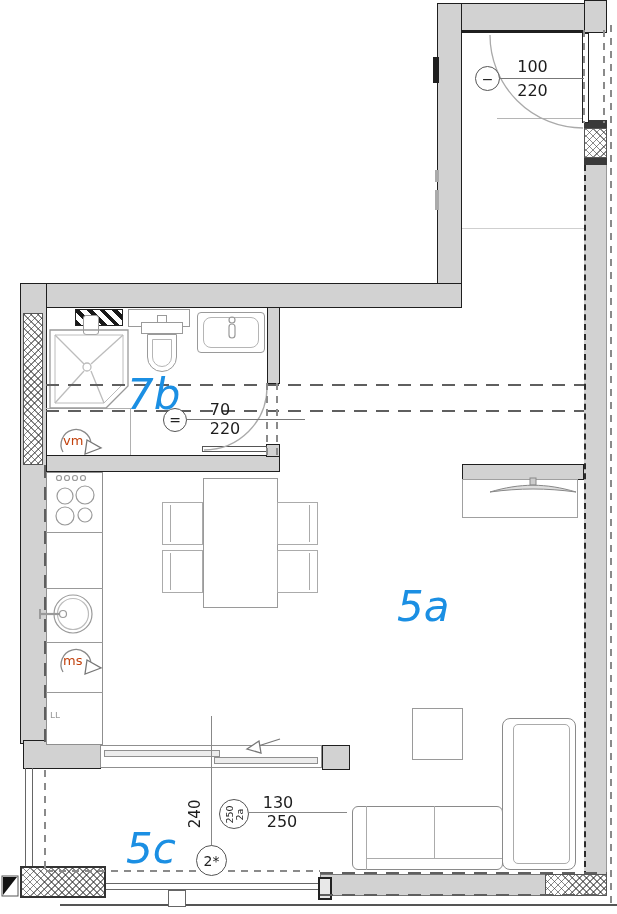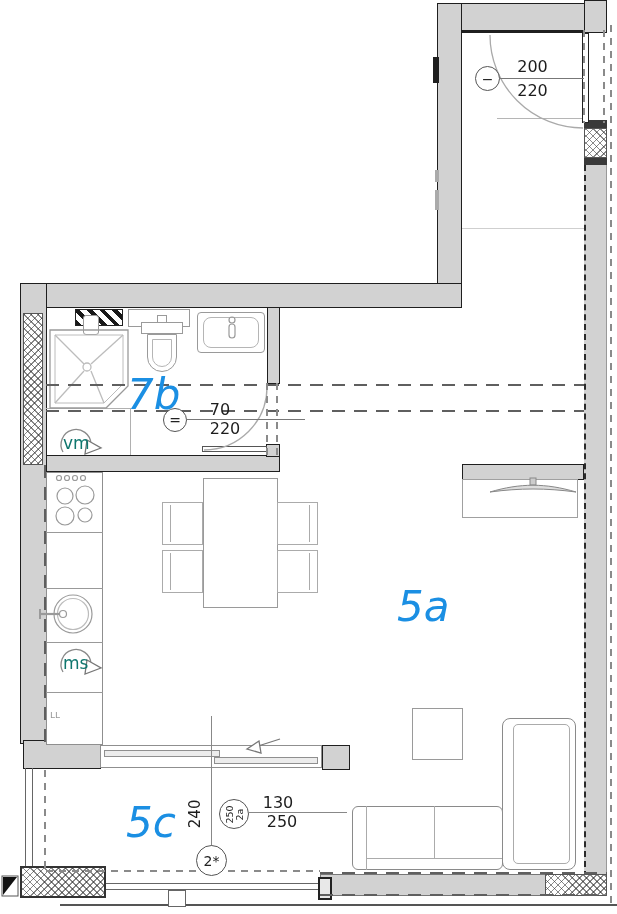--- a/index.html
+++ b/index.html
@@ -21,21 +21,21 @@
      background:repeating-linear-gradient(180deg,#5f5f5f 0 13px,transparent 13px 22px);}
   .fineh{height:1.5px;background:repeating-linear-gradient(90deg,#8a8a8a 0 7px,transparent 7px 13px);}
   .finev{width:1.5px;background:repeating-linear-gradient(180deg,#8a8a8a 0 7px,transparent 7px 13px);}
   .furn{position:absolute;box-sizing:border-box;background:#fff;border:1.3px solid #9a9a9a;}
   .dimtext{position:absolute;font-size:16px;color:#1d1d1d;text-align:center;line-height:1.05;}
   .dimcircle{position:absolute;box-sizing:border-box;border:1.3px solid #555;border-radius:50%;
      background:#fff;display:flex;align-items:center;justify-content:center;
      font-size:14px;color:#222;}
   .roomlabel{position:absolute;font-style:italic;font-size:42px;line-height:1;
      color:#1b8fe3;font-family:"DejaVu Sans",sans-serif;}
-  .appl{position:absolute;font-size:17px;color:#0f766e;}
+  .appl{position:absolute;font-size:13px;color:#c2410c;}
   svg.linework{position:absolute;left:0;top:0;pointer-events:none;}
 </style>
 </head>
 <body>
 
 <div class="plan">
 
   <div class="wall" style="left:437px;top:3px;width:170px;height:28px;"></div>
   <div class="wall" style="left:437px;top:3px;width:25px;height:304px;"></div>
   <div class="wall" style="left:584px;top:0px;width:23px;height:33px;"></div>
@@ -195,21 +195,21 @@
   <div class="dashlinev" style="left:44px;top:465px;height:277px;"></div>
   <div class="dashlinev finev" style="left:44px;top:770px;height:98px;"></div>
   <div class="dashlineh fineh" style="left:46px;top:870px;width:274px;"></div>
   <div class="dashlineh" style="left:320px;top:872px;width:287px;"></div>
   <div class="dashlineh" style="left:320px;top:894px;width:287px;"></div>
 
   <div class="dimcircle" style="left:475px;top:66px;width:25px;height:25px;">
       <span>−</span>
     </div>
   <div class="abs" style="left:499px;top:78px;width:85px;height:1.3px;background:#777;"></div>
-  <div class="dimtext" style="left:505px;top:59px;width:55px;">200</div>
+  <div class="dimtext" style="left:505px;top:59px;width:55px;">100</div>
   <div class="dimtext" style="left:505px;top:83px;width:55px;">220</div>
 
   <div class="dimcircle" style="left:163px;top:408px;width:24px;height:24px;">
       <span>=</span>
     </div>
   <div class="abs" style="left:186px;top:419px;width:119px;height:1.3px;background:#777;"></div>
   <div class="dimtext" style="left:203px;top:402px;width:34px;">70</div>
   <div class="dimtext" style="left:205px;top:421px;width:40px;">220</div>
 
   <div class="abs" style="left:211px;top:716px;width:1.3px;height:139px;background:#888;"></div>
@@ -226,15 +226,15 @@
   <div class="dimcircle" style="left:196px;top:845px;width:31px;height:31px;">
       <span>2*</span>
     </div>
 
   <div class="appl" style="left:63px;top:433px;">vm</div>
   <div class="appl" style="left:63px;top:653px;">ms</div>
   <div class="appl" style="left:50px;top:709px;font-size:10px;color:#999;">ʟʟ</div>
 
   <div class="roomlabel" style="left:127px;top:374px;">7b</div>
   <div class="roomlabel" style="left:397px;top:586px;">5a</div>
-  <div class="roomlabel" style="left:126px;top:802px;">5c</div>
+  <div class="roomlabel" style="left:126px;top:828px;">5c</div>
 
 </div>
 
 </body></html>

